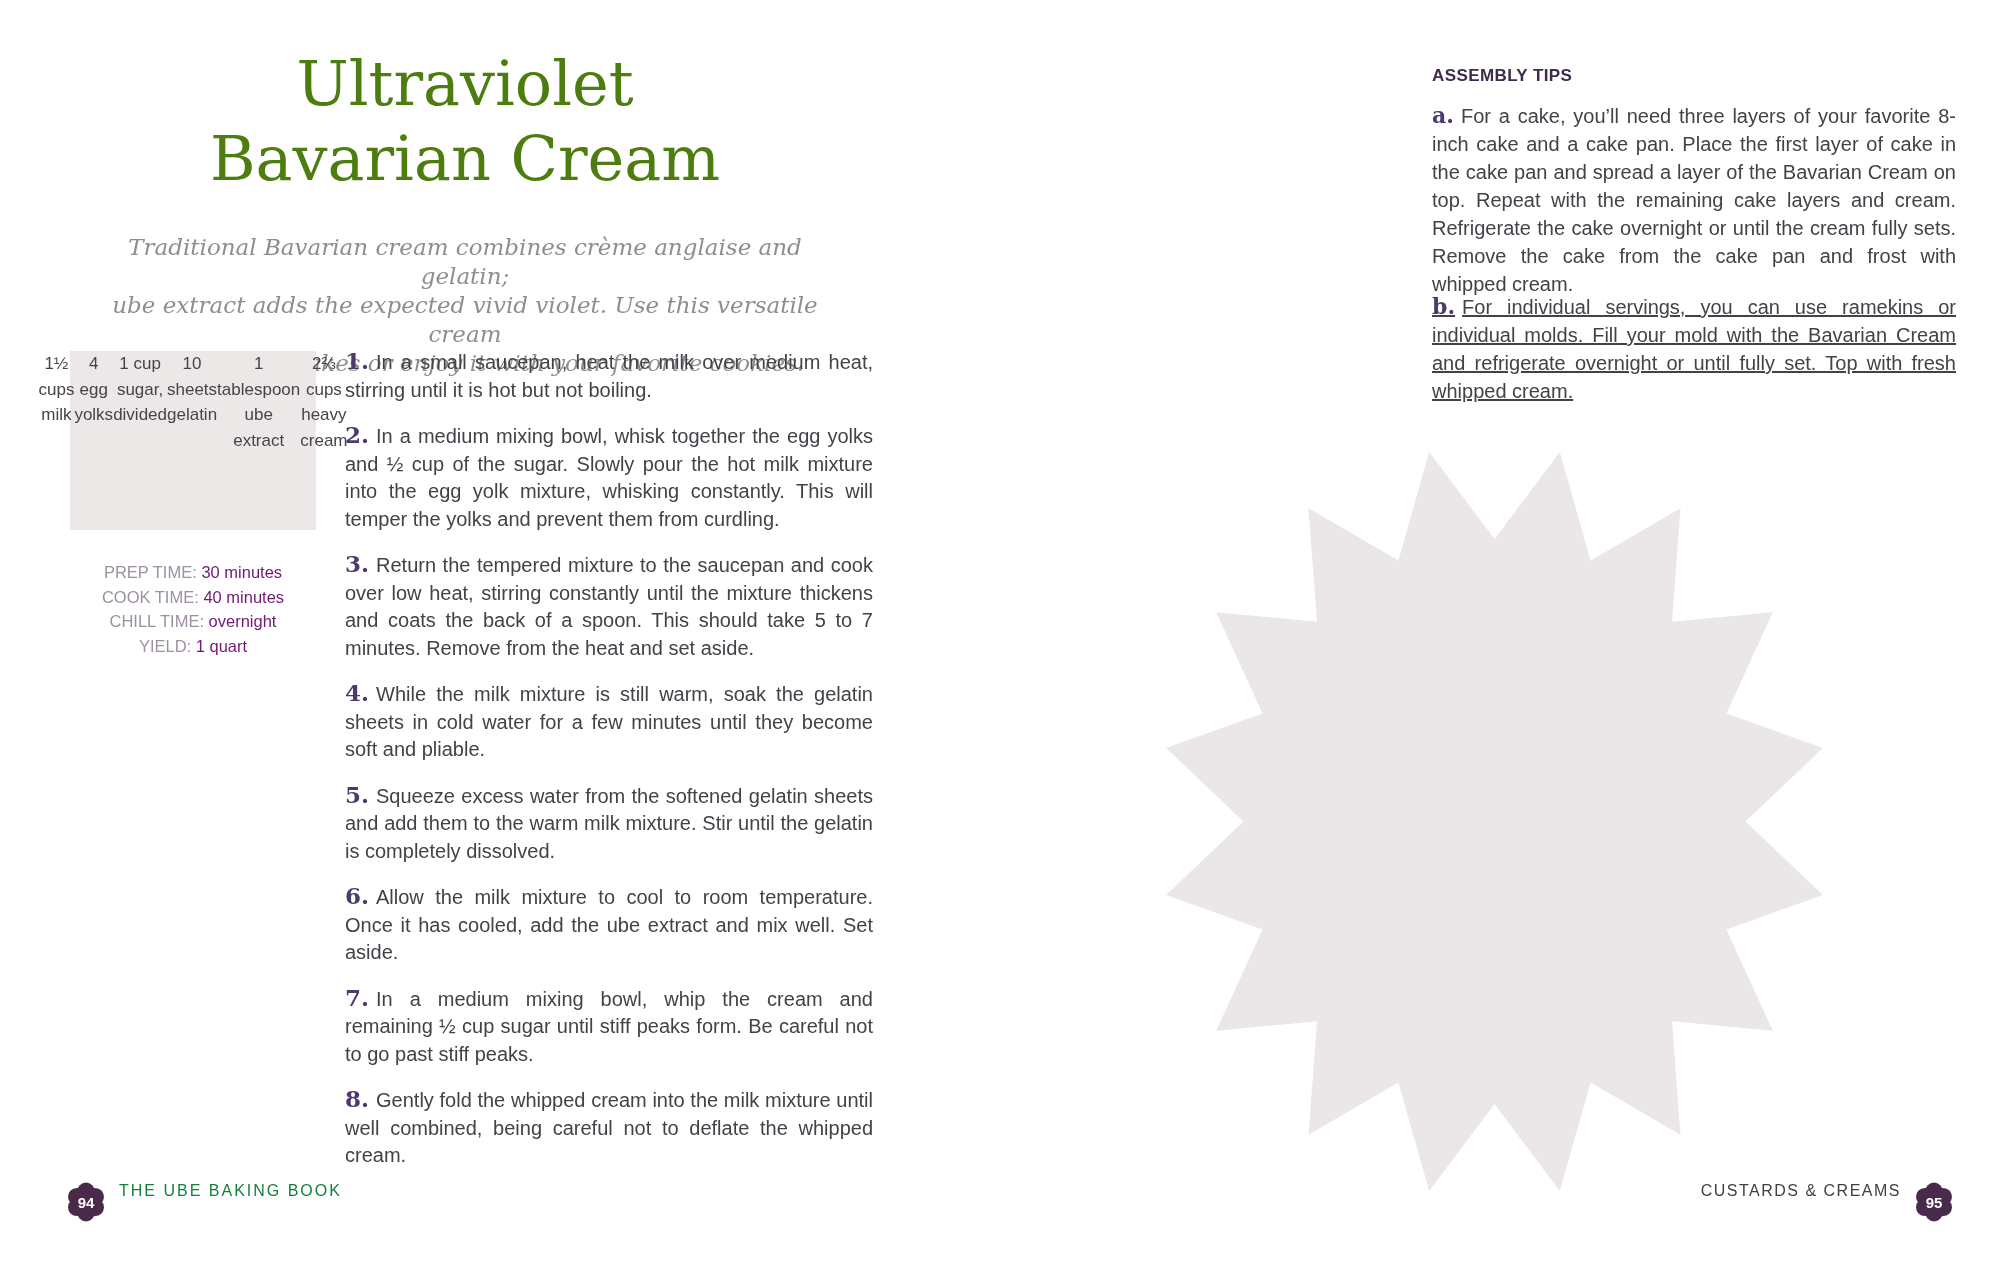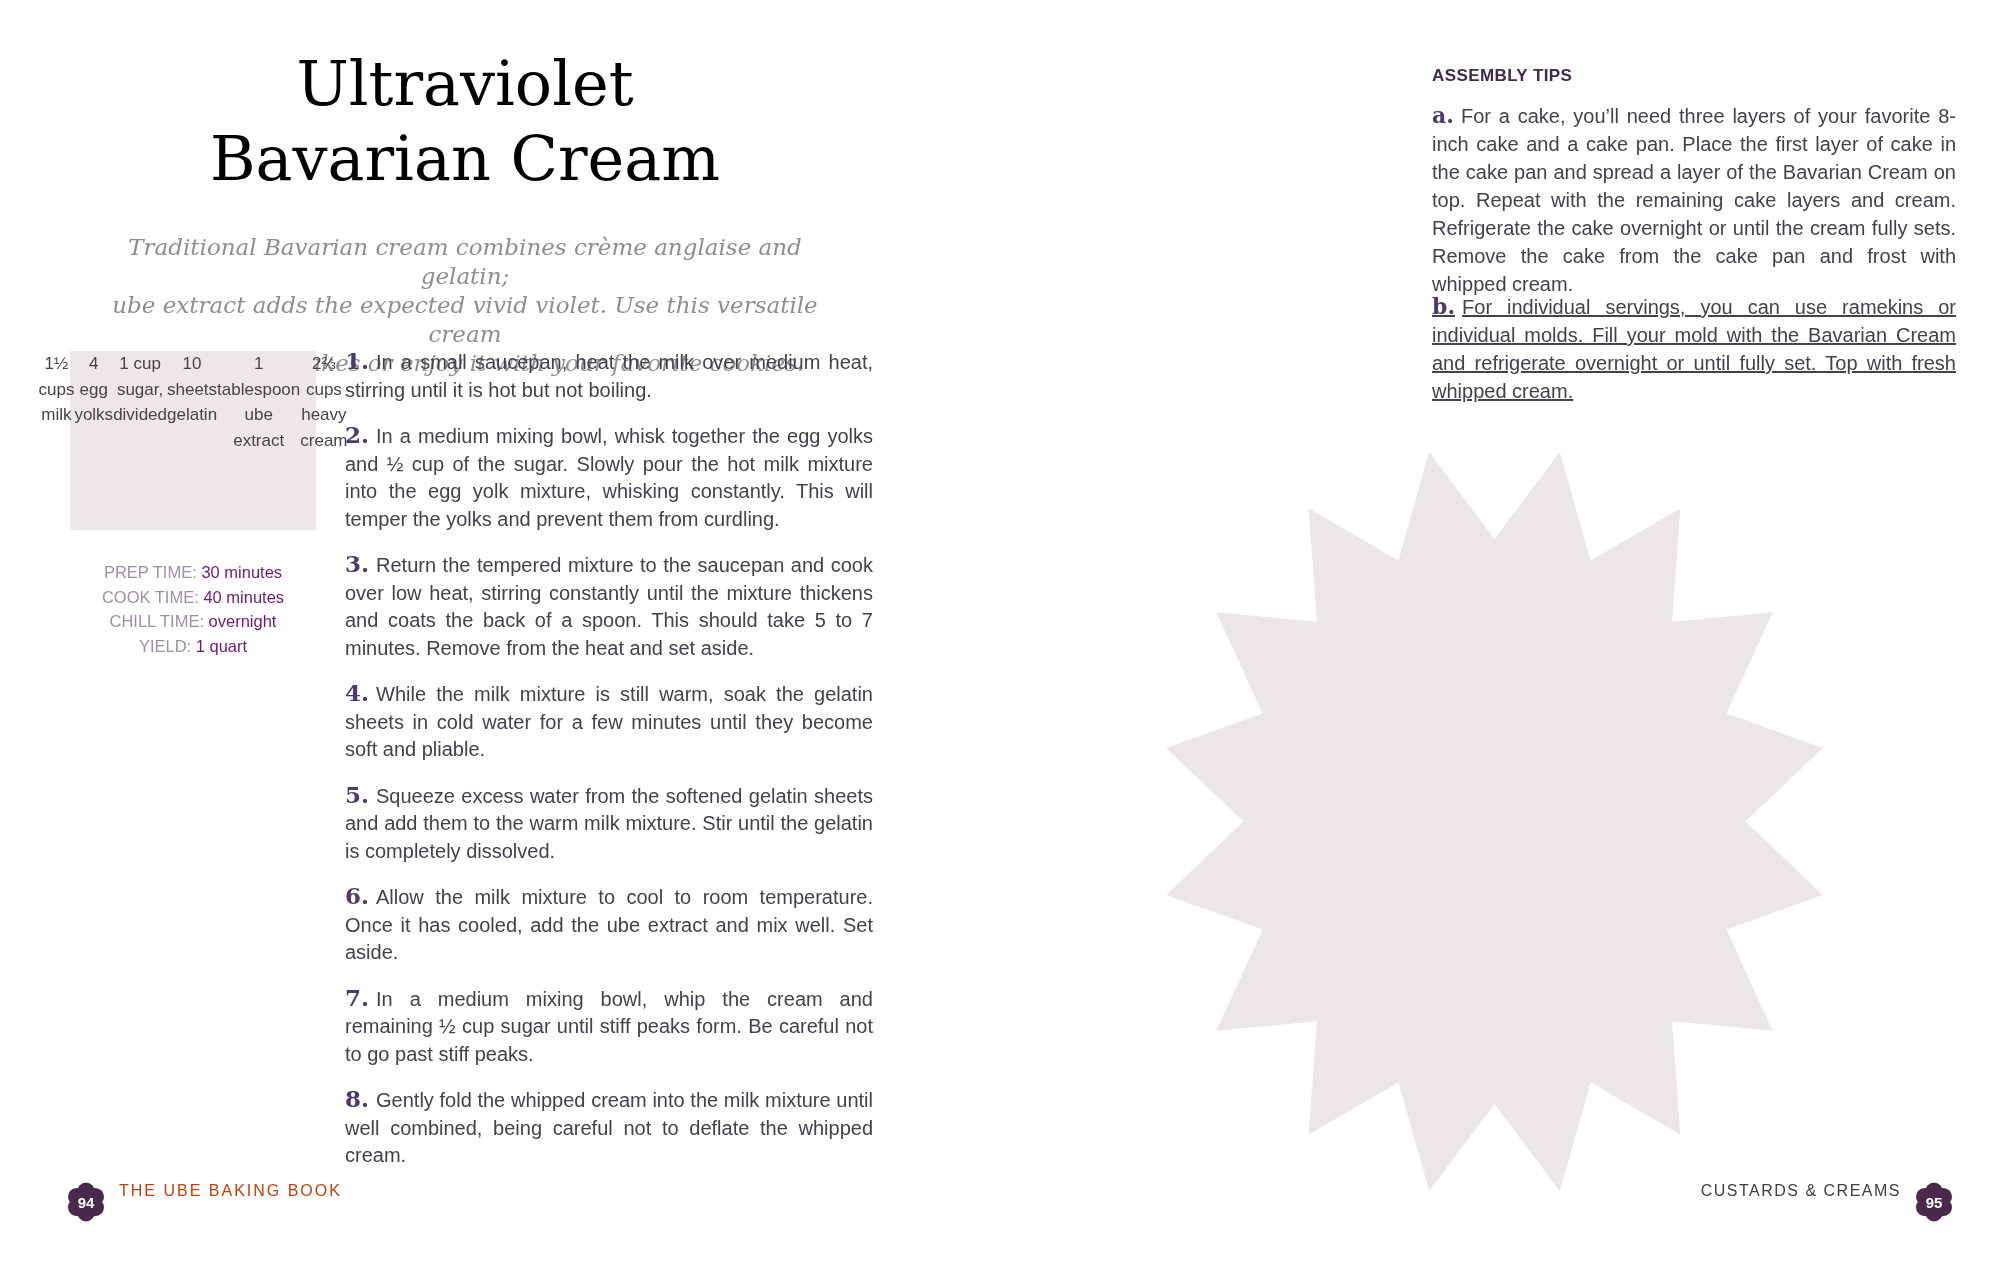--- a/index.html
+++ b/index.html
@@ -1,21 +1,21 @@
 <!DOCTYPE html>
 <html><head>
 <meta charset="utf-8">
 <style>
   html,body{margin:0;padding:0;background:#ffffff;}
   .spread{position:relative;width:2000px;height:1285px;background:#ffffff;overflow:hidden;
           font-family:"Liberation Sans",sans-serif;}
 
   
   .title{position:absolute;left:80px;top:46px;width:770px;text-align:center;
-         font-family:"DejaVu Serif",serif;font-weight:normal;color:#000000;
+         font-family:"DejaVu Serif",serif;font-weight:normal;color:#4d7c0f;
          font-size:62px;line-height:75px;margin:0;}
   .title span{display:block;}
 
   .intro{position:absolute;left:105px;top:233px;width:720px;text-align:center;
          font-family:"DejaVu Serif",serif;font-style:italic;color:#8e8e90;
          font-size:23px;line-height:29px;}
 
   .ingredients{position:absolute;left:70px;top:351px;width:246px;height:179px;
          display:flex;justify-content:center;
          text-align:center;font-size:17px;line-height:25.5px;color:#46444b;}
@@ -40,21 +40,21 @@
   .tip-b{top:292px;text-decoration:underline;}
   .tip .marker{font-family:"DejaVu Serif",serif;font-weight:bold;color:#4c3a6c;
         font-size:22px;margin-right:7px;}
 
   .star{position:absolute;left:1143px;top:426px;width:703px;height:791px;}
 
   
   .footer{position:absolute;top:1182px;display:flex;align-items:flex-start;gap:13px;}
   .footer-left{left:66px;}
   .footer-right{right:46px;}
-  .book-title{font-size:16px;letter-spacing:2px;color:#c2410c;}
+  .book-title{font-size:16px;letter-spacing:2px;color:#15803d;}
   .chapter{font-size:16px;letter-spacing:1.5px;color:#404040;}
   .badge{width:40px;height:40px;display:block;}
   .badge text{font-family:"Liberation Sans",sans-serif;font-size:7.5px;font-weight:bold;
         fill:#ffffff;}
 </style>
 </head>
 <body>
 
 <div class="spread">
 

